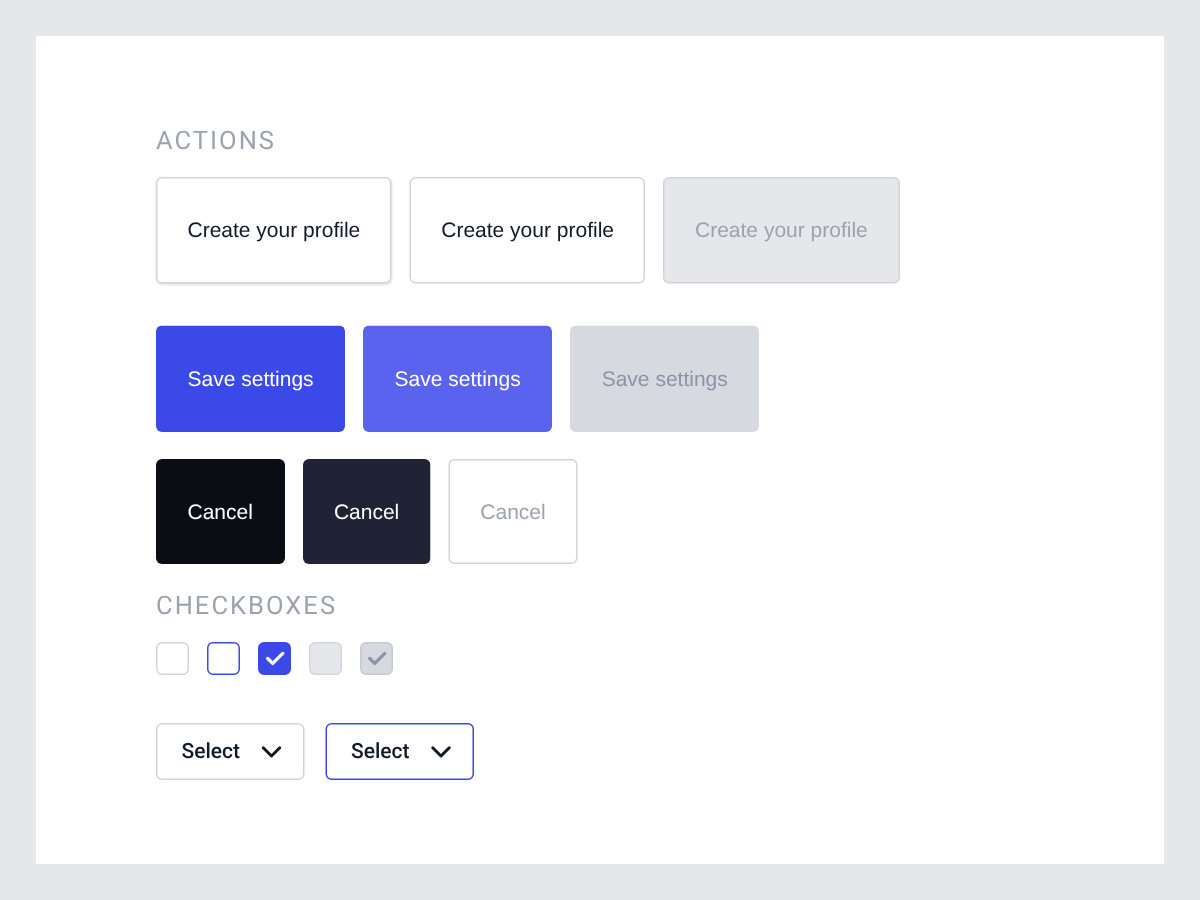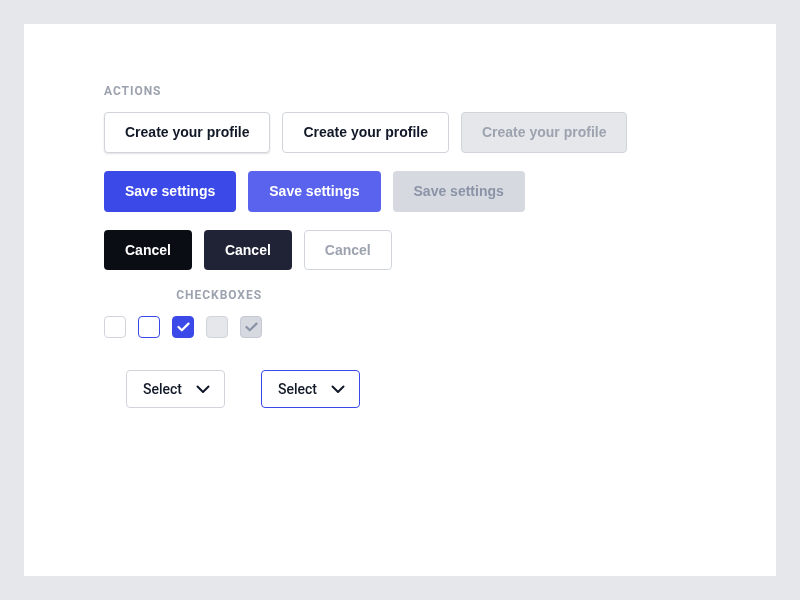--- a/index.html
+++ b/index.html
@@ -12,57 +12,58 @@
     justify-content: center;
     padding: 24px;
   }
   .card {
     background: #fff;
     width: 100%;
     height: 100%;
     padding: 60px 80px;
   }
   .section-label {
-    font-size: 12px;
-    font-weight: 700;
+    font-size: 17px;
+    font-weight: 400;
     letter-spacing: 0.08em;
     color: #9ca3af;
     text-transform: uppercase;
     margin-bottom: 14px;
   }
   .row {
     display: flex;
     gap: 12px;
     margin-bottom: 18px;
   }
   
   .btn {
     font-size: 14px;
-    font-weight: 700;
-    padding: 11px 20px;
+    font-weight: 400;
+    padding: 26px 20px;
     border-radius: 4px;
     cursor: pointer;
     border: 1px solid transparent;
     line-height: 1.2;
   }
   .btn-outline {
     background: #fff;
     color: #111827;
     border-color: #d1d5db;
   }
   .btn-outline.raised { box-shadow: 0 1px 2px rgba(0,0,0,0.12); }
   .btn-outline.disabled {
     background: #e5e7eb;
     color: #9ca3af;
     border-color: #d1d5db;
     cursor: default;
   }
   .btn-primary {
     background: #3a49e8;
     color: #fff;
+    margin-top: 10px;
   }
   .btn-primary.hover { background: #5963ed; }
   .btn-primary.disabled {
     background: #d7d9e0;
     color: #8b93a7;
     cursor: default;
   }
   .btn-dark {
     background: #0b0d14;
     color: #fff;
@@ -72,21 +73,20 @@
     background: #fff;
     color: #9ca3af;
     border: 1px solid #d1d5db;
     cursor: default;
   }
 
   .two-col {
     display: flex;
     gap: 60px;
     margin-top: 10px;
-    text-align: right;
   }
   .col { flex: 0 0 auto; }
 
   
   .cb-row { display: flex; gap: 12px; align-items: center; }
   .cb {
     width: 22px;
     height: 22px;
     border-radius: 4px;
     display: flex;
@@ -125,21 +125,20 @@
     align-items: center;
     gap: 14px;
     padding: 10px 14px 10px 16px;
     border-radius: 4px;
     border: 1px solid #d1d5db;
     background: #fff;
     font-size: 14px;
     font-weight: 500;
     color: #111827;
     cursor: pointer;
-    margin-left: 22px;
   }
   .select.focus { border-color: #3a49e8; }
   .chev { display: inline-flex; }
 </style>
 </head>
 <body>
 
 <div class="card">
 
   <div class="section-label">ACTIONS</div>

